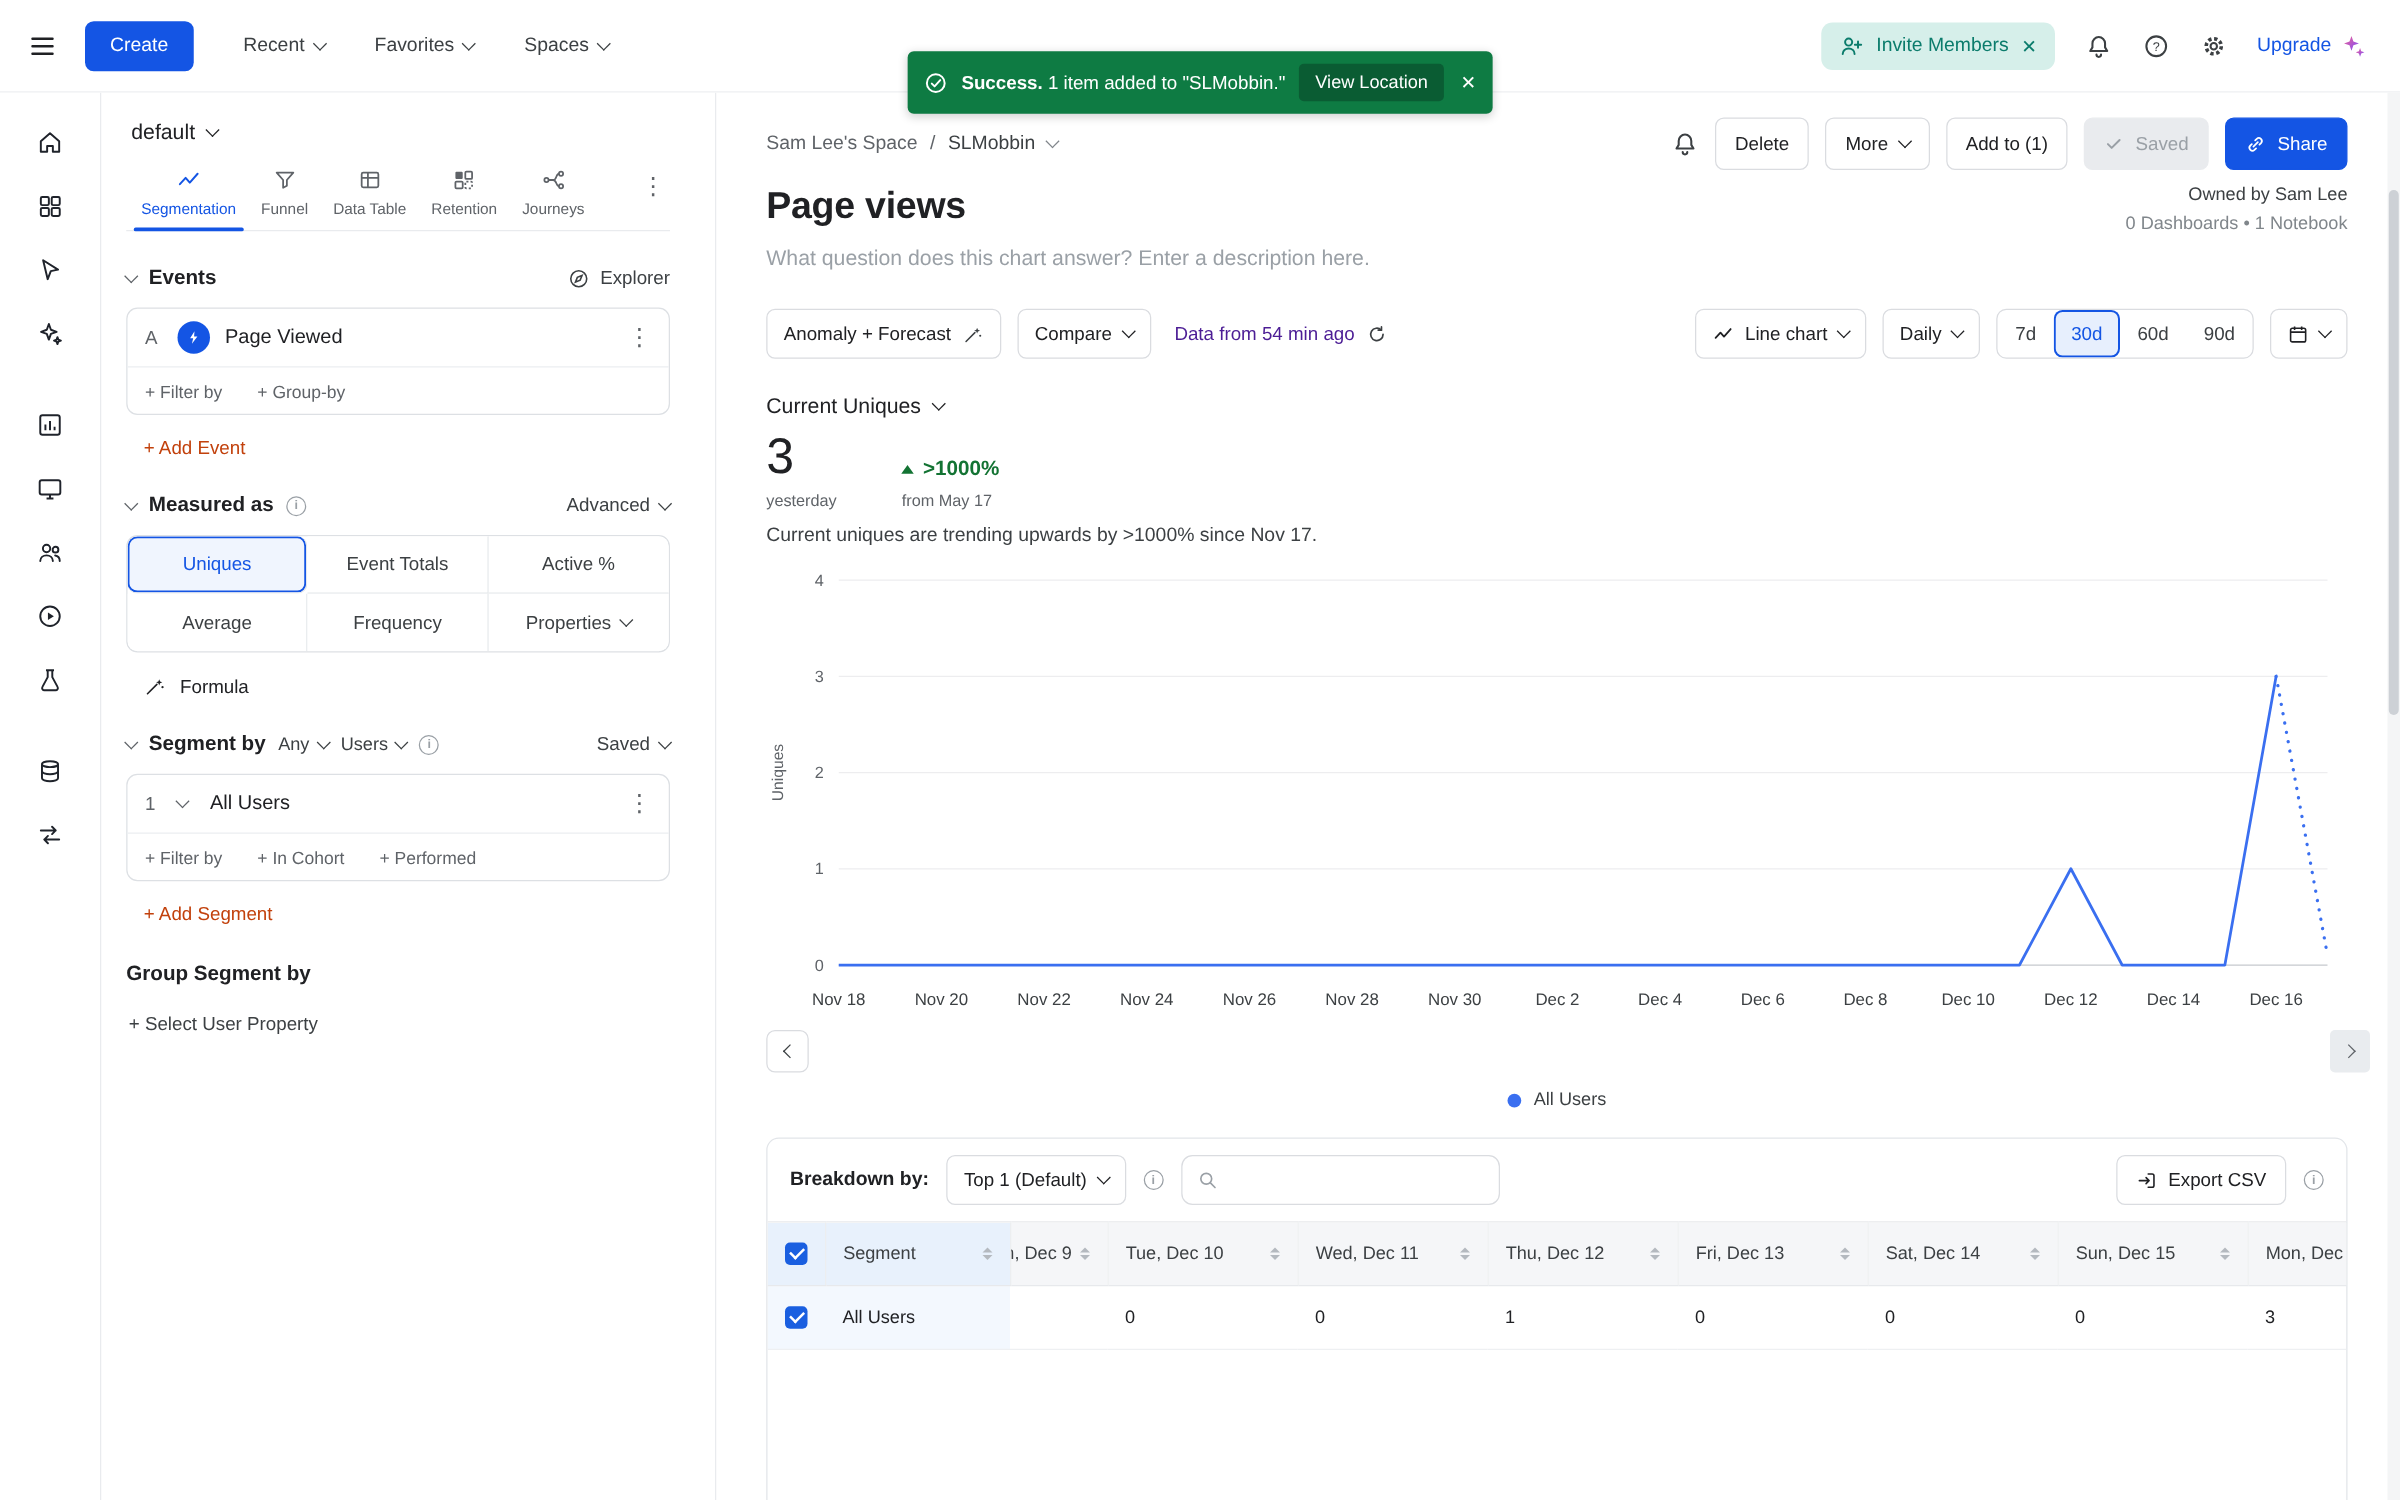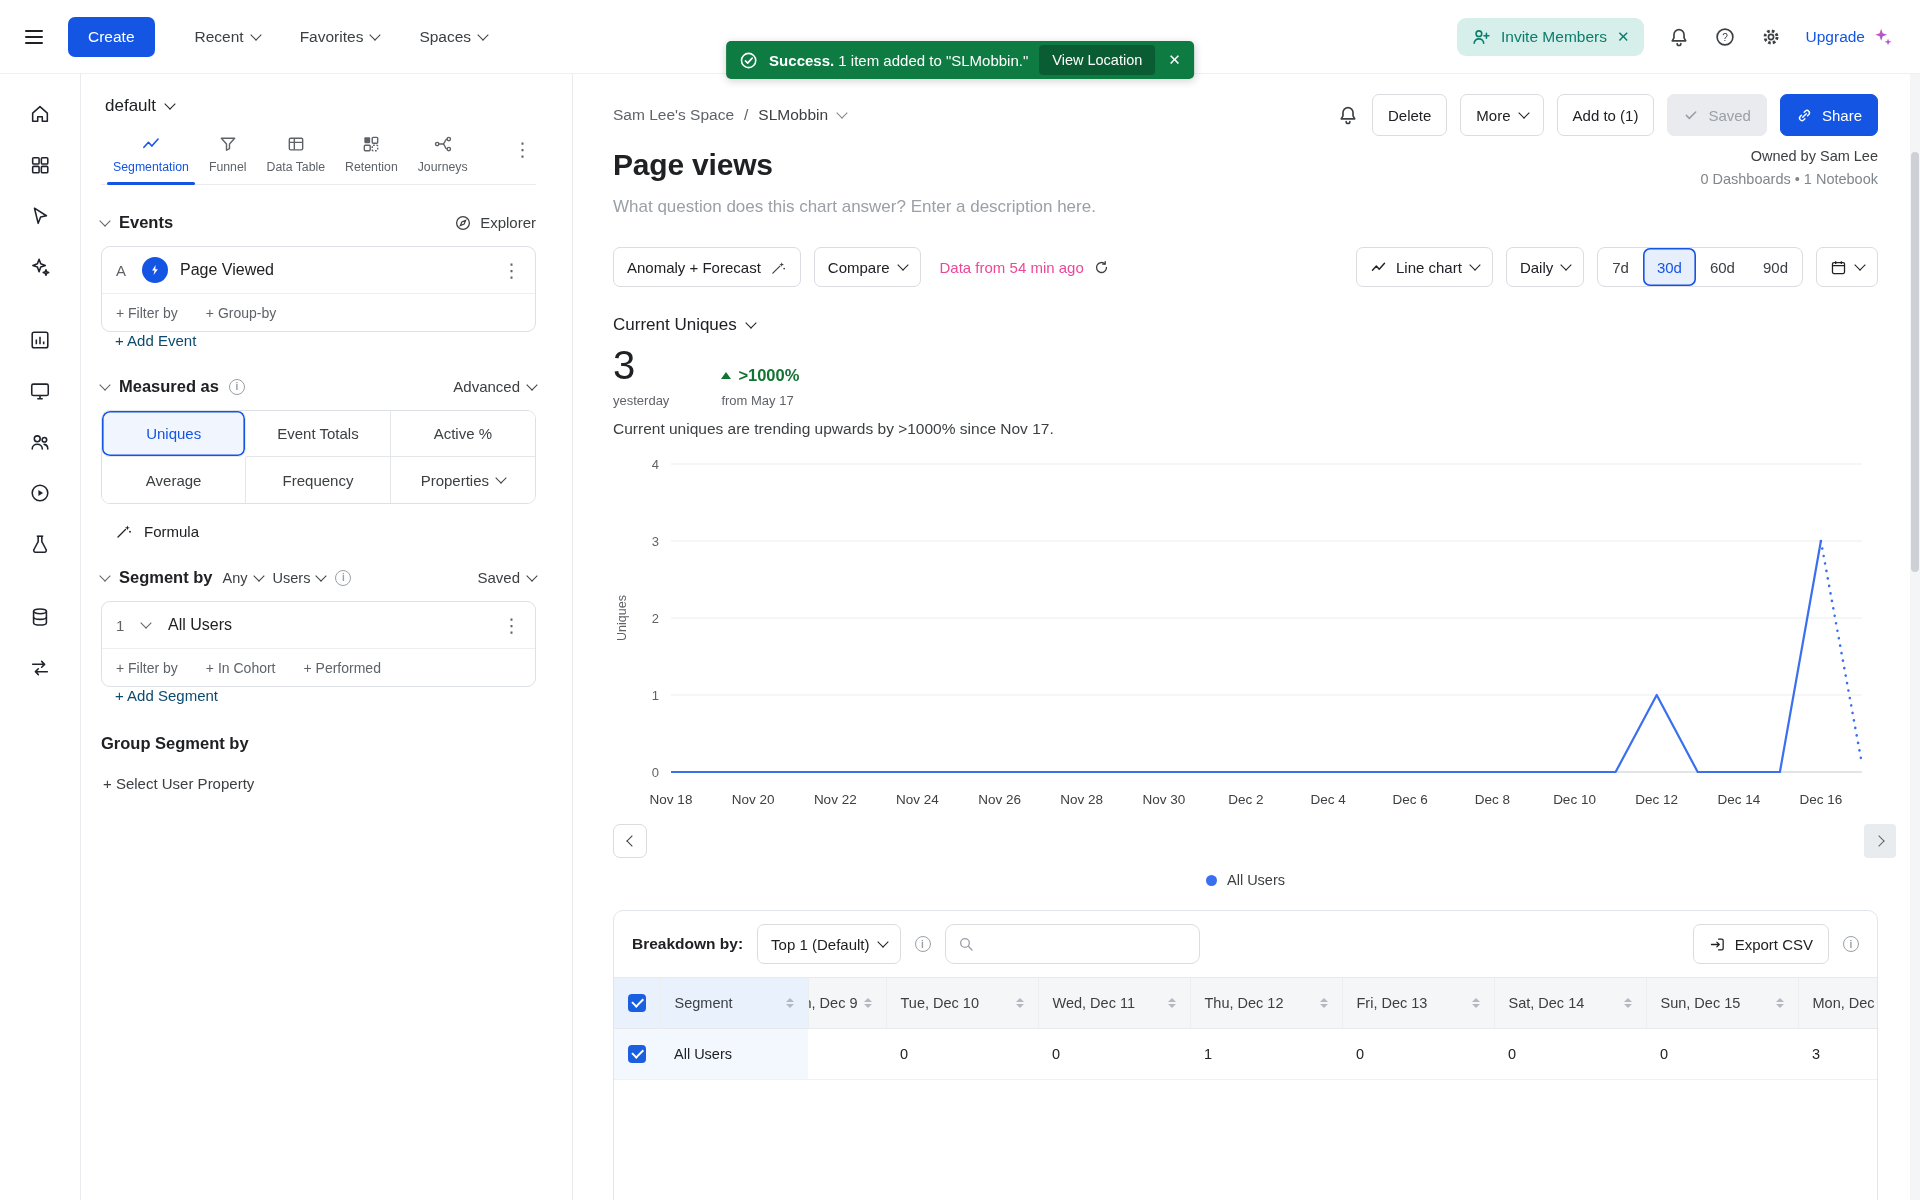--- a/index.html
+++ b/index.html
@@ -18,21 +18,21 @@
   .topmenu{display:flex;align-items:center;gap:8px;margin-left:40px;font-size:15.5px;color:#3c4043;cursor:pointer}
   .search{position:absolute;left:50%;transform:translateX(-50%);top:16px;width:458px;height:42px;background:#f3f4f6;border:1px solid #e7e9ec;border-radius:9px;display:flex;align-items:center;gap:10px;padding:0 14px;color:#80868b;cursor:text}
   .search .ph{flex:1;font-size:15px}
   .search .kbd{font-size:13.5px;color:#9aa0a6}
   .top-right{margin-left:auto;display:flex;align-items:center;gap:24px}
   .invite-pill{display:flex;align-items:center;gap:10px;background:#d6efea;color:#0b7c6c;border-radius:9px;padding:9px 14px;font-size:15.5px;font-weight:500;cursor:pointer}
   .invite-pill .x{font-size:15px;cursor:pointer}
   .upgrade{display:flex;align-items:center;gap:7px;color:#1455E4;font-size:15.5px;font-weight:500;cursor:pointer}
   .topicon{color:#3c4043;cursor:pointer}
   
-  .toast{position:absolute;left:50%;transform:translateX(-50%);top:41px;z-index:60;background:#0e7b43;color:#fff;border-radius:5px;height:38px;display:flex;align-items:center;gap:11px;padding:16px 13px;font-size:15px;box-shadow:0 2px 8px rgba(0,0,0,.18);white-space:nowrap}
+  .toast{position:absolute;left:50%;transform:translateX(-50%);top:41px;z-index:60;background:#0e7b43;color:#fff;border-radius:5px;height:50px;display:flex;align-items:center;gap:11px;padding:16px 13px;font-size:15px;box-shadow:0 2px 8px rgba(0,0,0,.18);white-space:nowrap}
   .toast b{font-weight:700}
   .toast .act{background:#0a5c33;border:none;color:#fff;font-family:inherit;font-size:14.5px;font-weight:500;border-radius:4px;padding:7px 13px;cursor:pointer}
   .toast .x{font-size:15px;margin-left:2px;cursor:pointer}
   
   .content{display:flex;height:1126px}
   .rail{width:81px;border-right:1px solid #e9ebee;display:flex;flex-direction:column;align-items:center;padding-top:20px}
   .rail .ricon{width:40px;height:40px;display:flex;align-items:center;justify-content:center;color:#1f232b;margin-bottom:11px;cursor:pointer;border-radius:8px}
   .rail .grp{margin-top:22px}
   .sidebar{width:492px;border-right:1px solid #e9ebee;padding:0 36px 0 20px;overflow:hidden}
   .ws-row{margin-top:22px;display:flex;align-items:center;gap:10px;font-size:17px;font-weight:500;color:#202124;cursor:pointer;padding-left:4px}
@@ -46,21 +46,21 @@
   .sec-head .right{margin-left:auto;display:flex;align-items:center;gap:8px;color:#3c4043;font-size:15px;cursor:pointer}
   .mini-dd{display:flex;align-items:center;gap:7px;color:#3c4043;font-size:14.5px;cursor:pointer}
   .card{margin-top:14px;border:1px solid #dde0e4;border-radius:9px;background:#fff}
   .card .row1{display:flex;align-items:center;gap:12px;height:46px;padding:0 14px}
   .card .row2{display:flex;align-items:center;gap:28px;height:38px;padding:0 14px;border-top:1px solid #eceef1;color:#5f6368;font-size:14px}
   .card .row2 span{cursor:pointer}
   .card .name{font-size:16px;font-weight:500;color:#202124}
   .card .kebab{margin-left:auto}
   .evt-badge{width:26px;height:26px;border-radius:50%;background:#1455E4;display:flex;align-items:center;justify-content:center}
   .letter{color:#5f6368;font-size:15px;width:14px}
-  .add-link{font-size:15px;font-weight:500;color:#0c4a6e;padding-left:14px;cursor:pointer}
+  .add-link{margin-top:18px;font-size:15px;font-weight:500;color:#c2410c;padding-left:14px;cursor:pointer}
   .opt-grid{margin-top:14px;border:1px solid #dde0e4;border-radius:9px;overflow:hidden;display:grid;grid-template-columns:1fr 1fr 1fr}
   .opt{height:46px;display:flex;align-items:center;justify-content:center;gap:8px;font-size:15px;color:#3c4043;border-right:1px solid #e4e7ea;border-bottom:1px solid #e4e7ea;cursor:pointer;background:#fff}
   .opt:nth-child(3n){border-right:none}
   .opt:nth-child(n+4){border-bottom:none}
   .opt.sel{box-shadow:inset 0 0 0 1.6px #1455E4;background:#f0f5fe;color:#1455E4;font-weight:500;border-radius:8px}
   .formula{margin-top:18px;display:flex;align-items:center;gap:11px;font-size:15px;font-weight:500;color:#202124;padding-left:14px;cursor:pointer}
   .grp-title{margin-top:30px;font-size:16.5px;font-weight:700}
   .sel-prop{margin-top:22px;font-size:15px;color:#3c4043;padding-left:2px;cursor:pointer}
   
   .main{flex:1;padding:0 42px 0 40px;overflow:hidden}
@@ -72,21 +72,21 @@
   .btn.disabled{background:#e9ebee;border-color:#e9ebee;color:#9aa0a6;cursor:default}
   .btn.primary{background:#1455E4;border-color:#1455E4;color:#fff;font-weight:500}
   .iconbtn{color:#3c4043;cursor:pointer}
   .title-row{margin-top:12px;display:flex;align-items:flex-start}
   .page-title{font-size:30px;font-weight:700;letter-spacing:-.2px}
   .owner-meta{margin-left:auto;text-align:right;font-size:14.5px;color:#3c4043}
   .owner-meta .sub{margin-top:7px;color:#80868b}
   .desc{margin-top:10px;font-size:17px;color:#9aa0a6}
   .controls{margin-top:30px;display:flex;align-items:center;gap:13px}
   .ctl{display:flex;align-items:center;gap:9px;border:1px solid #dadce0;background:#fff;border-radius:7px;height:40px;padding:0 13px;font-size:15px;color:#202124;cursor:pointer;white-space:nowrap}
-  .freshness{display:flex;align-items:center;gap:9px;color:#ec4899;font-size:15px;margin-left:6px}
+  .freshness{display:flex;align-items:center;gap:9px;color:#4c1d95;font-size:15px;margin-left:6px}
   .ctl-right{margin-left:auto;display:flex;align-items:center;gap:13px}
   .ranges{display:flex;align-items:flex-start;border:1px solid #dadce0;border-radius:8px;height:40px}
   .rng{padding:0 14px;height:100%;display:flex;align-items:center;font-size:15px;color:#3c4043;cursor:pointer}
   .rng.sel{background:#e7effd;box-shadow:inset 0 0 0 1.6px #1455E4;border-radius:7px;color:#1455E4;font-weight:500}
   .metric-label{margin-top:28px;display:flex;align-items:center;gap:10px;font-size:17px;font-weight:500;cursor:pointer}
   .metric-nums{margin-top:10px;display:flex;align-items:flex-end;gap:52px}
   .big-col .big{font-size:40px;font-weight:400;line-height:1}
   .big-col .sub,.delta-col .sub{margin-top:8px;font-size:13px;color:#5f6368}
   .delta-col .delta{display:flex;align-items:center;gap:7px;color:#137333;font-size:16.5px;font-weight:700}
   .tri-up{width:0;height:0;border-left:5.5px solid transparent;border-right:5.5px solid transparent;border-bottom:7px solid #137333}

